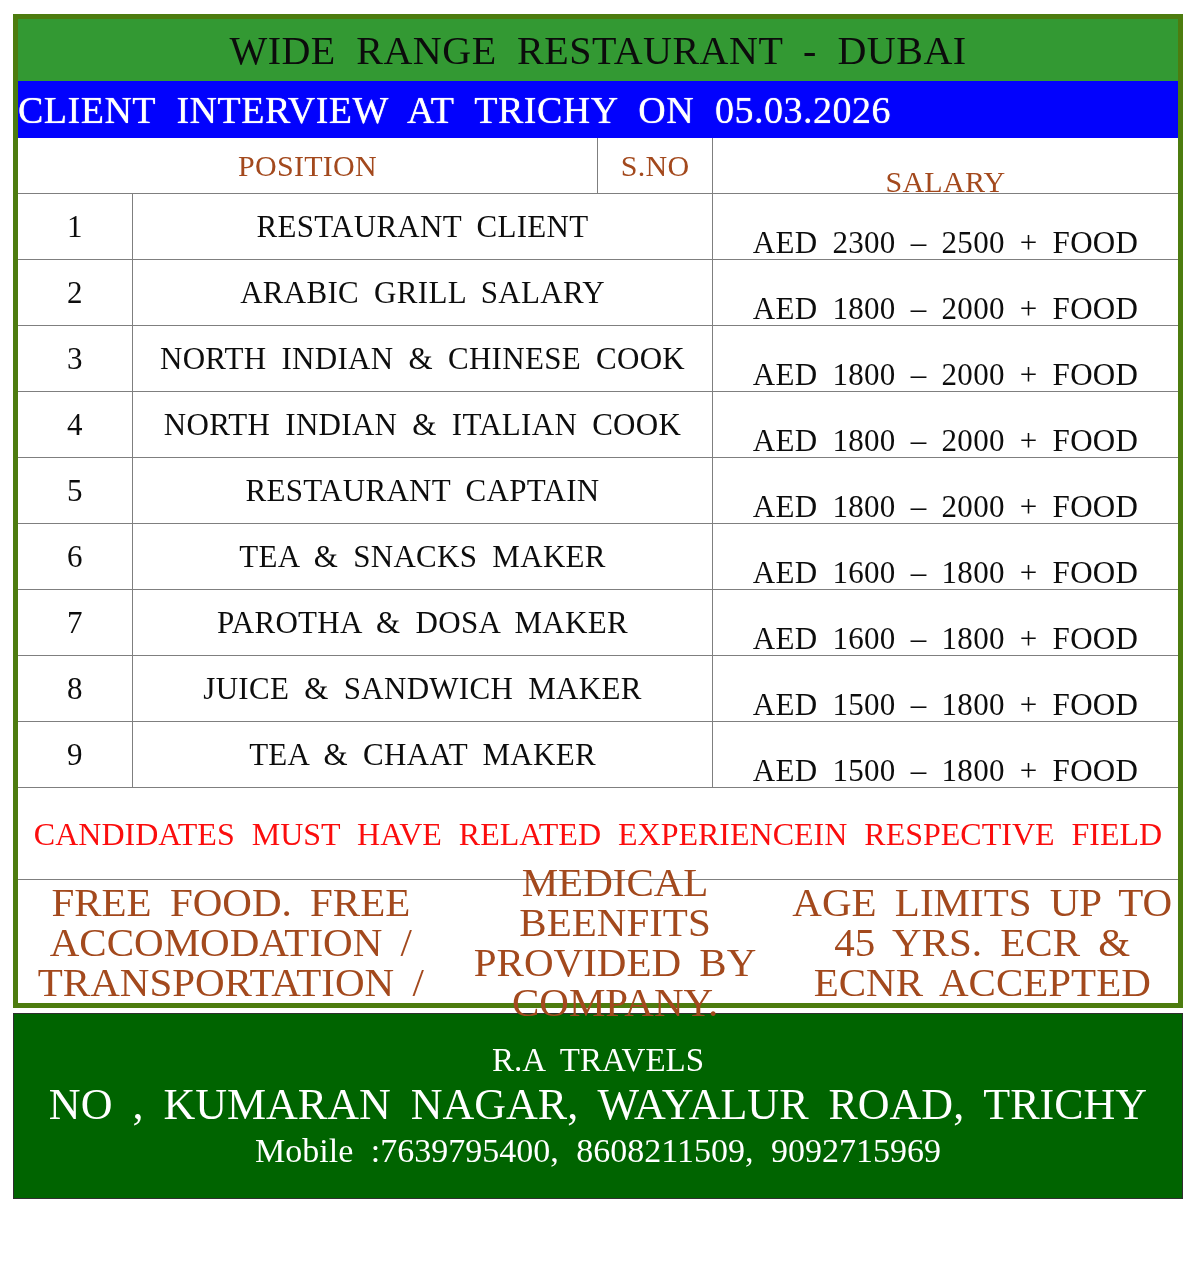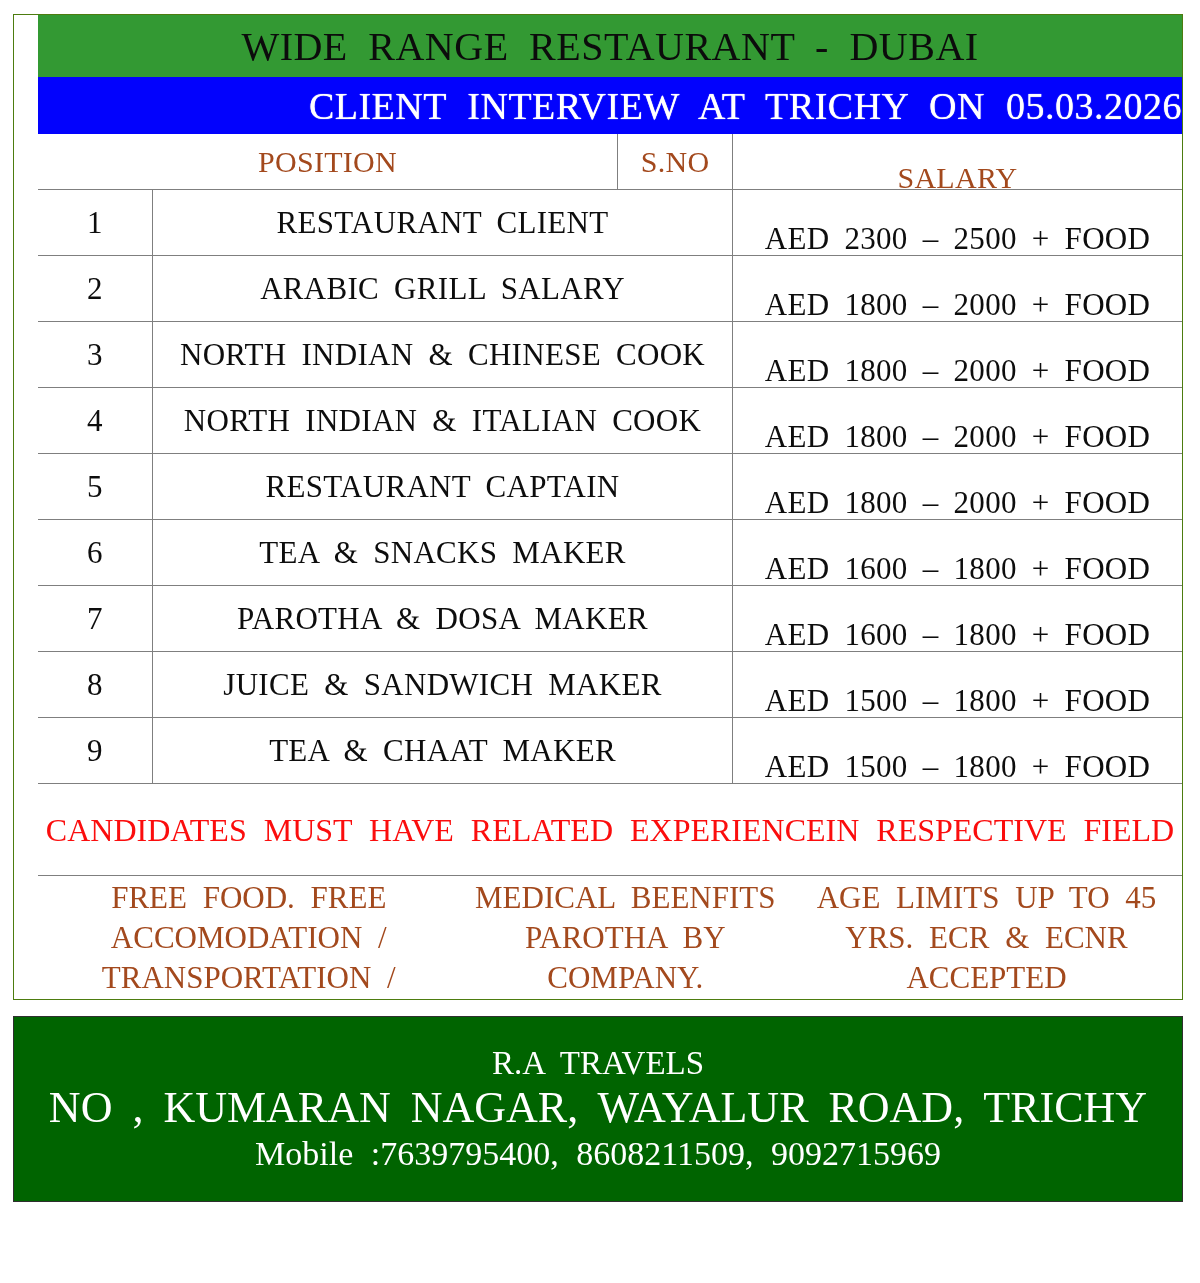--- a/index.html
+++ b/index.html
@@ -8,36 +8,35 @@
     width: 1200px; height: 1283px;
     background: #ffffff;
     font-family: "Liberation Serif", serif;
   }
   .poster {
     position: absolute;
     left: 13px; top: 14px;
     width: 1170px;
   }
   .main-block {
-    border: 1px solid #4d7c0f;
-    padding-left: 24px;
+    border: 5px solid #4d7c0f;
   }
   .title-bar {
     height: 62px;
     background: #339933;
     display: flex; align-items: center; justify-content: center;
     color: #0c0c0c;
     font-size: 40px;
     word-spacing: 10px;
     letter-spacing: 0.5px;
   }
   .banner {
     height: 57px;
     background: #0202fd;
-    display: flex; align-items: center; justify-content: flex-end;
+    display: flex; align-items: center; justify-content: flex-start;
     color: #ffffff;
     font-size: 38px;
     word-spacing: 11px;
     letter-spacing: 0.5px;
     text-shadow: 0 0 1px #ffffff;
   }
   .jobs-table { width: 100%; }
   .tr {
     display: flex;
     border-top: 1px solid #7f7f7f;
@@ -65,26 +64,26 @@
   .note-experience {
     height: 92px;
     color: #fb0d0d;
     font-size: 32px;
     word-spacing: 9px;
     line-height: 42px;
   }
   .note-benefits {
     height: 124px;
     color: #a3491d;
-    font-size: 31px;
+    font-size: 41px;
     word-spacing: 8px;
     line-height: 40px;
   }
   .footer {
-    margin-top: 16px;
+    margin-top: 5px;
     height: 186px;
     background: #006400;
     border: 1px solid #2f2f2f;
     color: #ffffff;
     display: flex; flex-direction: column;
     align-items: center; justify-content: center;
     text-align: center;
   }
   .footer .agency   { font-size: 33px; line-height: 44px; word-spacing: 8px; }
   .footer .address  { font-size: 44px; line-height: 46px; word-spacing: 9px; }
@@ -159,21 +158,21 @@
         <div class="td sal">AED 1500 – 1800 + FOOD</div>
       </div>
 
       <div class="note-cell note-experience">
         <div>CANDIDATES MUST HAVE RELATED EXPERIENCE</div>
         <div>IN RESPECTIVE FIELD</div>
       </div>
 
       <div class="note-cell note-benefits">
         <div>FREE FOOD. FREE ACCOMODATION / TRANSPORTATION /</div>
-        <div>MEDICAL BEENFITS PAROTHA BY COMPANY.</div>
+        <div>MEDICAL BEENFITS PROVIDED BY COMPANY.</div>
         <div>AGE LIMITS UP TO 45 YRS. ECR &amp; ECNR ACCEPTED</div>
       </div>
 
     </div>
   </div>
 
   <div class="footer">
     <div class="agency">R.A TRAVELS</div>
     <div class="address">NO , KUMARAN NAGAR, WAYALUR ROAD, TRICHY</div>
     <div class="mobile">Mobile :7639795400,  8608211509,  9092715969</div>

